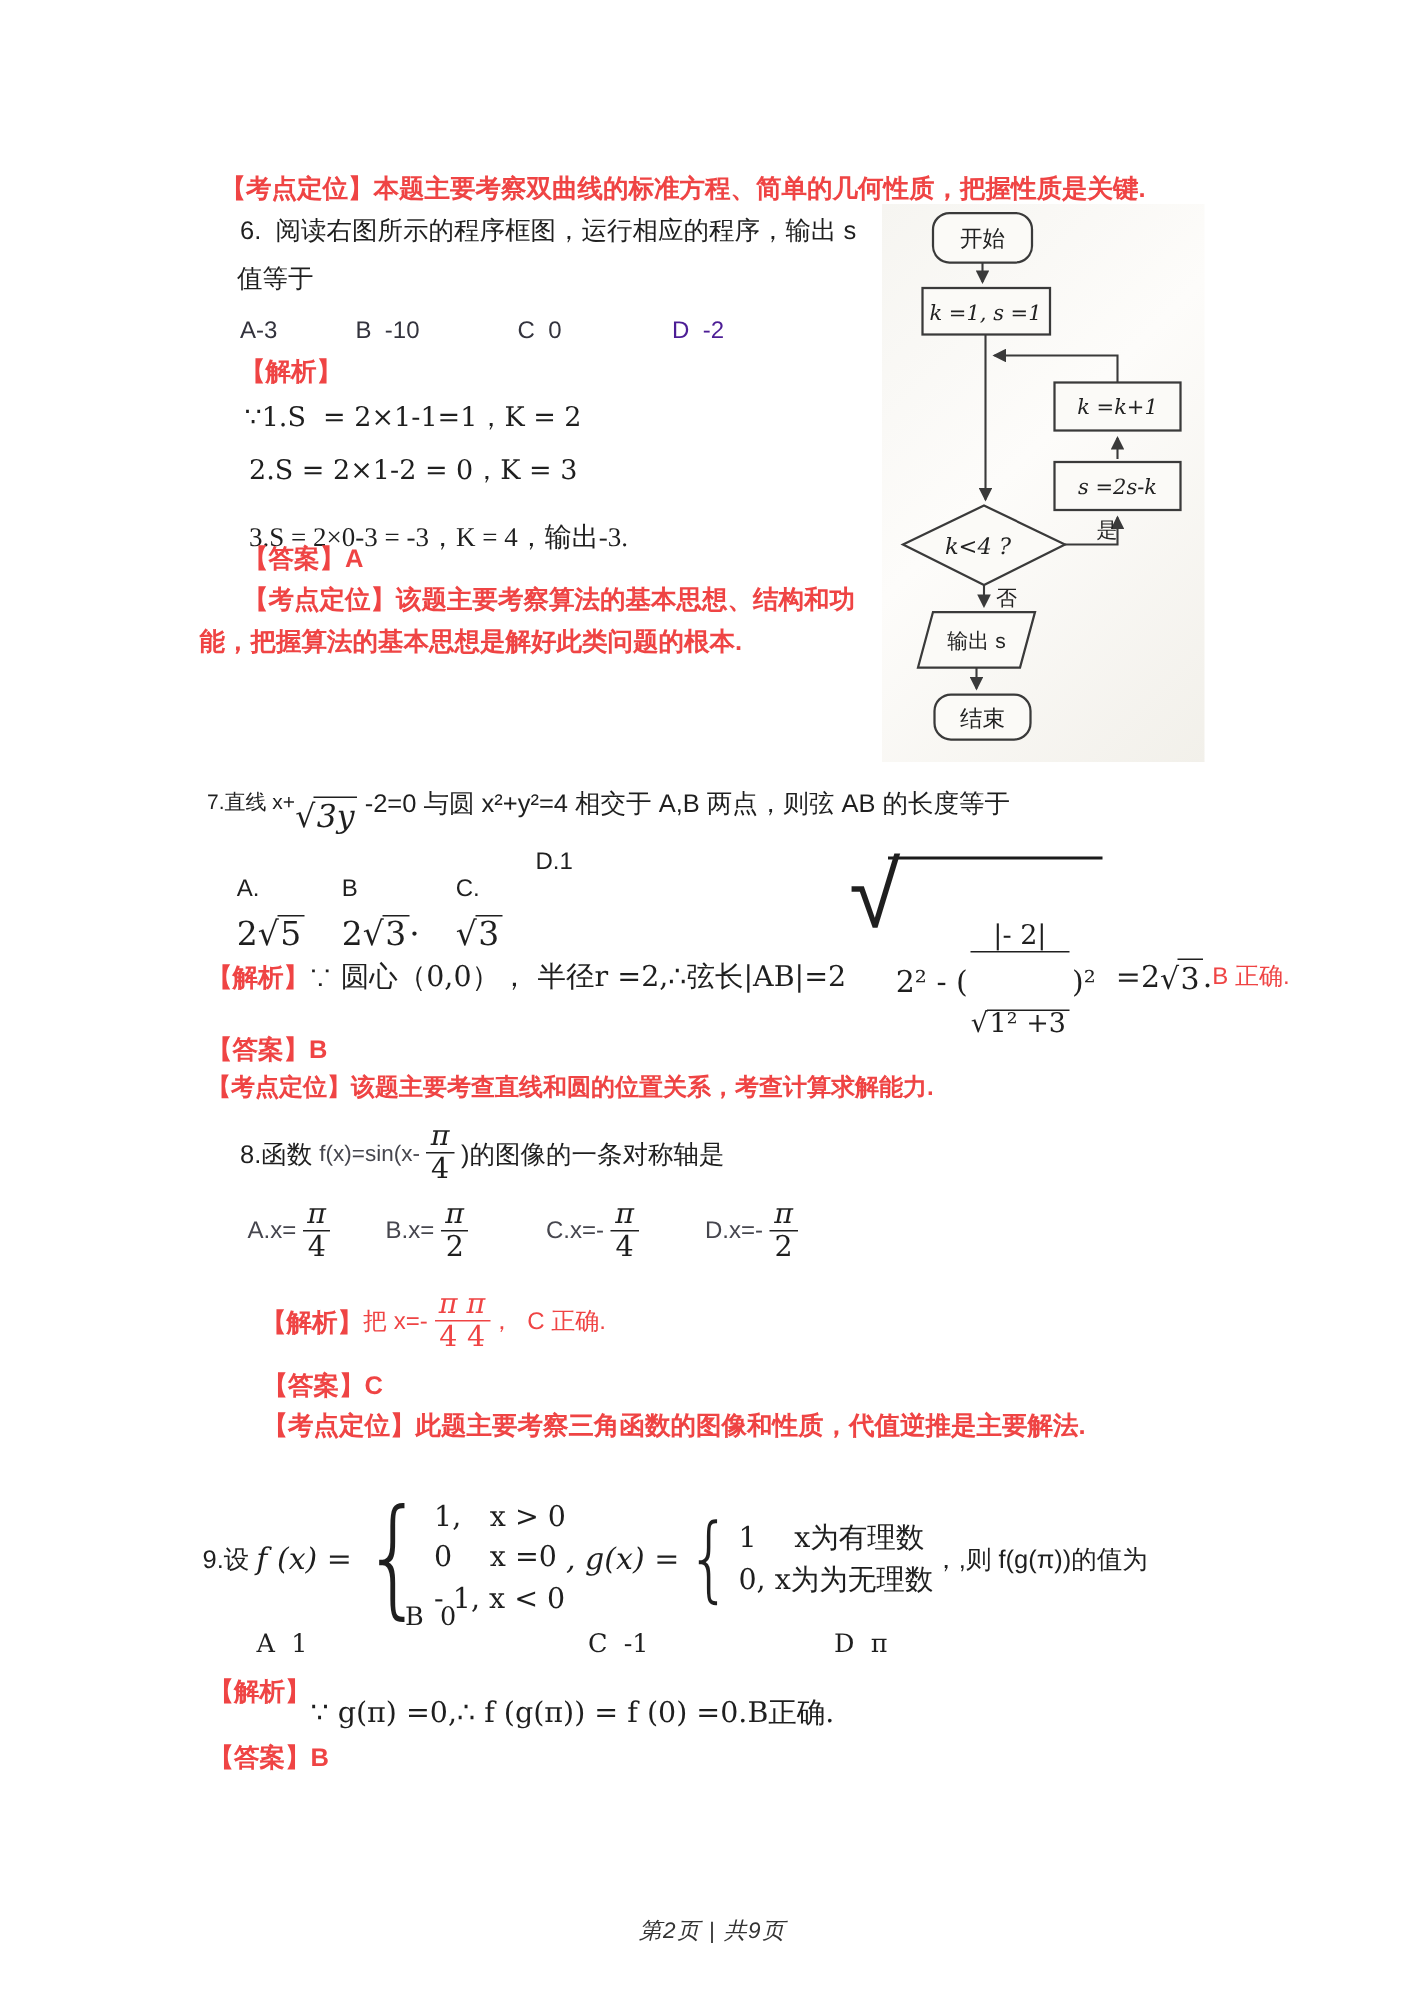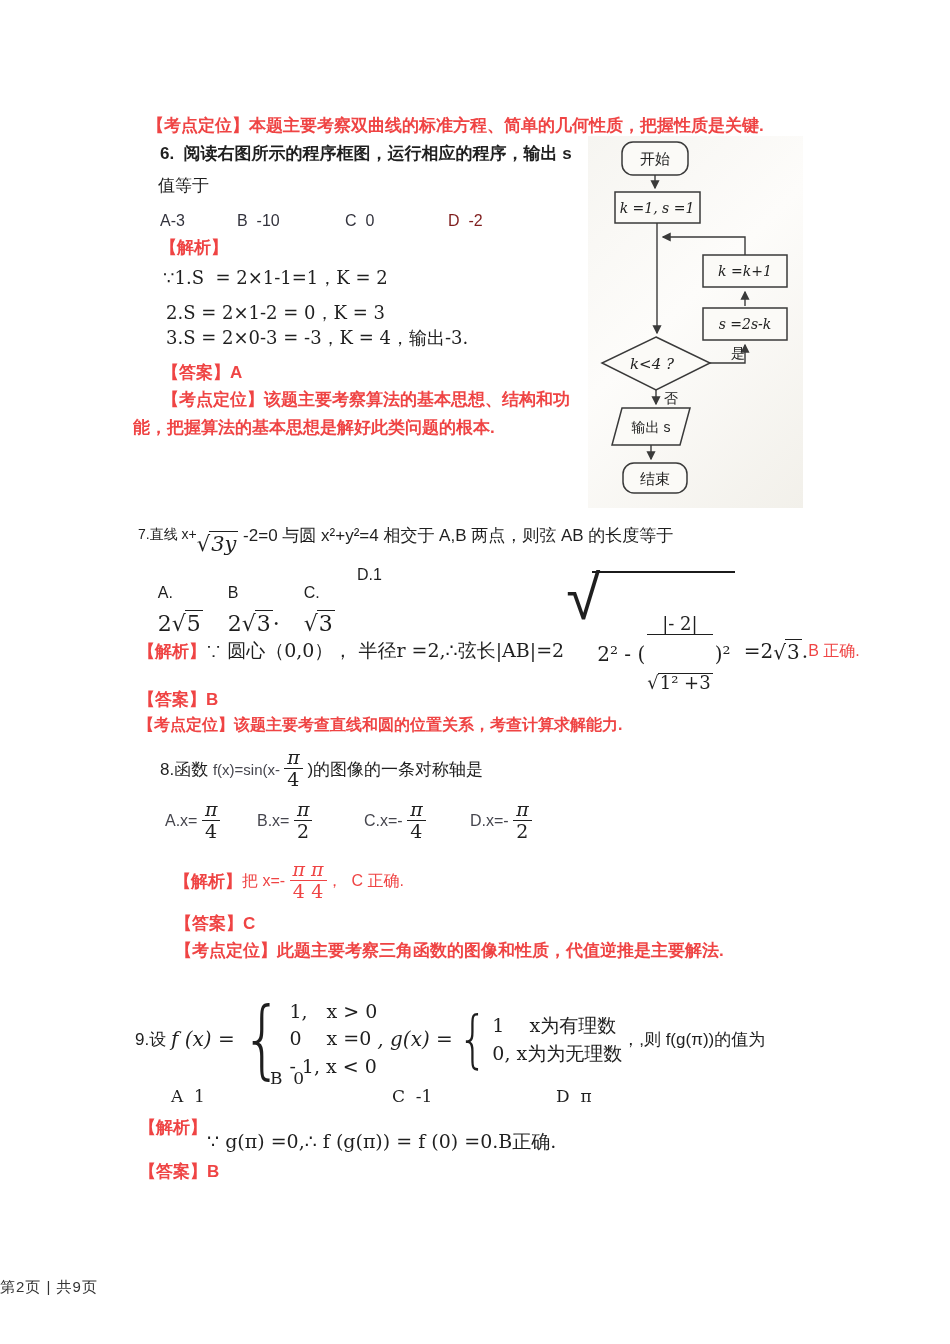--- a/index.html
+++ b/index.html
@@ -30,33 +30,33 @@
       background:linear-gradient(135deg,#f6f5f1 0%,#fdfcfa 45%,#f2f0ea 100%);}
   svg text{fill:#222;}
 </style>
 </head>
 <body>
 
 <div class="page">
 
   <div class="abs red" style="left:147px;top:114px;font-size:17px;font-weight:600;">【考点定位】本题主要考察双曲线的标准方程、简单的几何性质，把握性质是关键.</div>
 
-  <div class="abs" style="left:160px;top:142px;font-size:17px;font-weight:bold;">6.  阅读右图所示的程序框图，运行相应的程序，输出 s</div>
+  <div class="abs" style="left:160px;top:142px;font-size:17px;">6.  阅读右图所示的程序框图，运行相应的程序，输出 s</div>
   <div class="abs" style="left:158px;top:174px;font-size:17px;">值等于</div>
 
   <div class="abs" style="left:160px;top:212px;font-size:16px;color:#33333d;">A-3</div>
   <div class="abs" style="left:237px;top:212px;font-size:16px;color:#33333d;">B  -10</div>
   <div class="abs" style="left:345px;top:212px;font-size:16px;color:#33333d;">C  0</div>
-  <div class="abs" style="left:448px;top:212px;font-size:16px;color:#7f1d1d;">D  -2</div>
+  <div class="abs" style="left:448px;top:212px;font-size:16px;color:#4c1d95;">D  -2</div>
 
   <div class="abs red lbl" style="left:160px;top:236px;font-size:17px;">【解析】</div>
 
   <div class="abs serif" style="left:163px;top:266px;font-size:18px;">∵1.S  = 2×1-1=1，K = 2</div>
   <div class="abs serif" style="left:166px;top:301px;font-size:18px;">2.S = 2×1-2 = 0，K = 3</div>
-  <div class="abs serif" style="left:166px;top:326px;font-size:18px;">3.S = 2×0-3 = -3，K = 4，输出-3.</div>
+  <div class="abs serif" style="left:166px;top:346px;font-size:18px;font-family:Liberation Serif, serif;">3.S = 2×0-3 = -3，K = 4，输出-3.</div>
 
   <div class="abs red lbl" style="left:162px;top:361px;font-size:17px;">【答案】A</div>
   <div class="abs red" style="left:133px;top:416px;font-size:17px;font-weight:600;">能，把握算法的基本思想是解好此类问题的根本.</div>
   <div class="abs red" style="left:162px;top:388px;font-size:17px;font-weight:600;">【考点定位】该题主要考察算法的基本思想、结构和功</div>
 
   <div class="fc">
     <svg width="215" height="372" viewBox="0 0 215 372">
       <defs>
         <marker id="arr" viewBox="0 0 10 10" refX="8.5" refY="5" markerWidth="6.5" markerHeight="6.5" orient="auto-start-reverse">
           <path d="M0,0 L10,5 L0,10 z" fill="#3a3a3a"></path>
@@ -198,14 +198,14 @@
   <div class="abs serif" style="left:392px;top:1086px;font-size:17px;">C  -1</div>
   <div class="abs serif" style="left:556px;top:1086px;font-size:17px;">D  π</div>
 
   <div class="abs row" style="left:139px;top:1116px;height:40px;">
     <span class="red lbl" style="font-size:17px;align-self:flex-start;">【解析】</span>
     <span class="serif" style="font-size:19px;white-space:pre;position:relative;top:6px;">∵ g(π) =0,∴ f (g(π)) = f (0) =0.B正确.</span>
   </div>
 
   <div class="abs red lbl" style="left:139px;top:1160px;font-size:17px;">【答案】B</div>
 
-  <div class="abs" style="left:0;top:1278px;width:950px;font-size:15px;color:#333;letter-spacing:1px;">第2页 | 共9页</div>
+  <div class="abs" style="left:0;top:1278px;width:950px;text-align:center;font-size:15px;color:#333;letter-spacing:1px;font-style:italic;">第2页 | 共9页</div>
 </div>
 
 </body></html>

